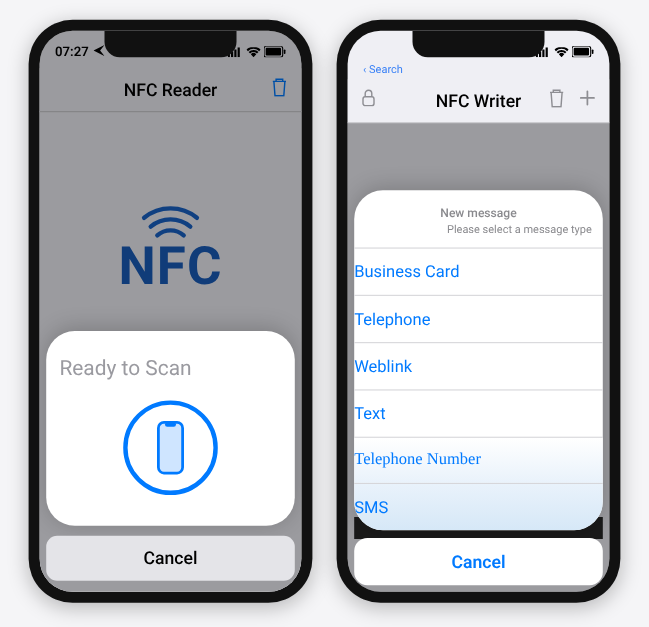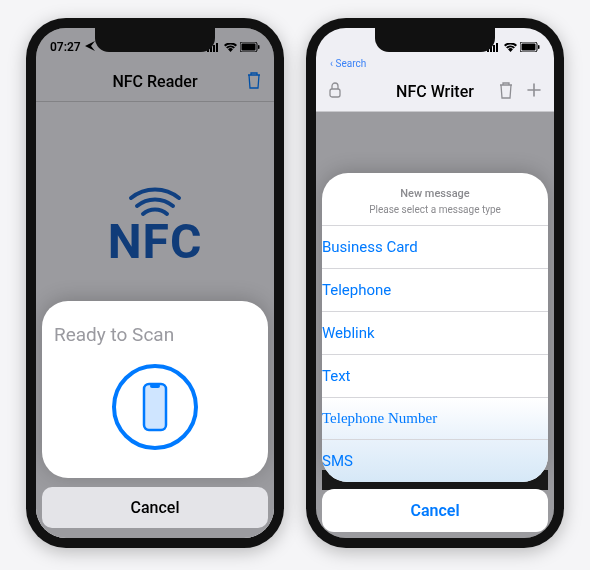--- a/index.html
+++ b/index.html
@@ -100,21 +100,21 @@
     position:absolute; left:6px; right:6px; bottom:10px;
     background:#e4e4e8; border-radius:10px;
     text-align:center; padding:11px 0;
     font-size:16px; font-weight:500; color:#000;
     z-index:45;
   }
   
   .sheet.menu { bottom: 56px; padding: 0;}
   .menu-header { text-align:center; padding: 14px 10px 10px 10px;}
   .menu-header .h1 { font-size:11px; color:#8a8a8e; font-weight:500; margin-bottom:4px;}
-  .menu-header .h2 { font-size:10px; color:#8a8a8e; }
+  .menu-header .h2 { font-size:10px; color:#8a8a8e;text-align:right; }
   .menu-item {
     border-top: 0.5px solid #d6d6da;
     text-align:left; padding:12px 0;
     font-size:15px; color:#007aff;
   }
   .menu-item.fade1 { background: linear-gradient(#fff,#e9f2fb); font-family: Liberation Serif, serif;}
   .menu-item.fade2 { background: linear-gradient(#e9f2fb,#d6e8f7);}
   .menu-cancel {
     position:absolute; left:6px; right:6px; bottom:6px;
     background:#fff; border-radius:12px;

